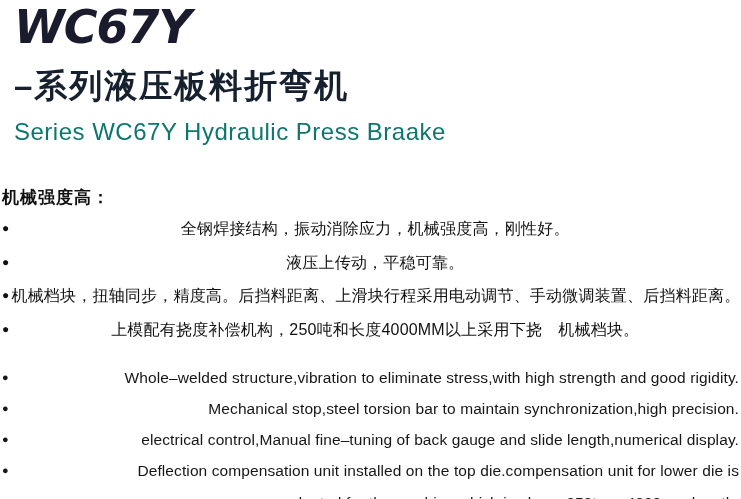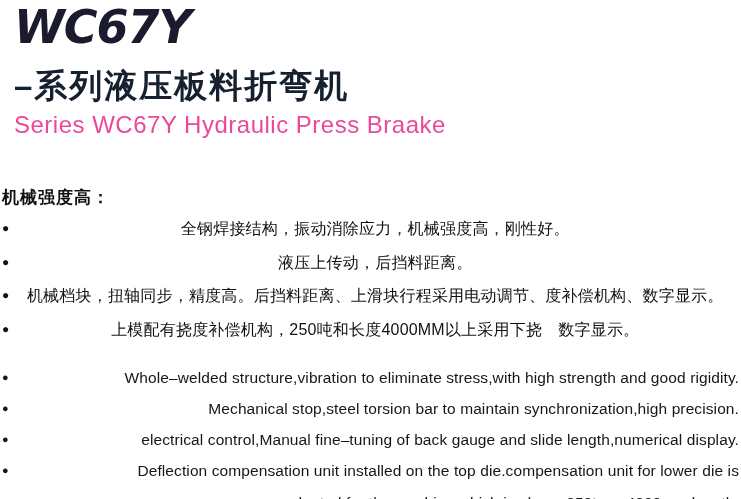--- a/index.html
+++ b/index.html
@@ -46,25 +46,25 @@
     font-weight: bold;
     letter-spacing: 2px;
     color: #16202e;
     line-height: 1.1;
     white-space: nowrap;
   }
 
   .title-en {
     position: absolute;
     left: 14px;
-    top: 112px;
+    top: 119px;
     font-size: 24px;
     font-weight: normal;
     letter-spacing: 0.5px;
-    color: #ec4899;
+    color: #0f766e;
     line-height: 1.1;
     white-space: nowrap;
   }
 
   
   .section-heading {
     position: absolute;
     left: 2px;
     top: 186px;
     font-size: 17px;
@@ -148,29 +148,29 @@
 
   <div class="section-heading">机械强度高：</div>
 
   <div class="cn-list">
     <div class="cn-item">
       <span class="cn-bullet">●</span>
       <span class="cn-text">全钢焊接结构，振动消除应力，机械强度高，刚性好。</span>
     </div>
     <div class="cn-item">
       <span class="cn-bullet">●</span>
-      <span class="cn-text">液压上传动，后挡料距离。</span>
+      <span class="cn-text">液压上传动，平稳可靠。</span>
     </div>
     <div class="cn-item">
       <span class="cn-bullet">●</span>
-      <span class="cn-text">机械档块，扭轴同步，精度高。后挡料距离、上滑块行程采用电动调节、度补偿机构、数字显示。</span>
+      <span class="cn-text">机械档块，扭轴同步，精度高。后挡料距离、上滑块行程采用电动调节、手动微调装置、后挡料距离。</span>
     </div>
     <div class="cn-item">
       <span class="cn-bullet">●</span>
-      <span class="cn-text">上模配有挠度补偿机构，250吨和长度4000MM以上采用下挠　数字显示。</span>
+      <span class="cn-text">上模配有挠度补偿机构，250吨和长度4000MM以上采用下挠　机械档块。</span>
     </div>
   </div>
 
   <div class="en-list">
     <div class="en-item">
       <span class="en-bullet">●</span>
       <span class="en-text">Whole–welded structure,vibration to eliminate stress,with high strength and good rigidity.</span>
     </div>
     <div class="en-item">
       <span class="en-bullet">●</span>

